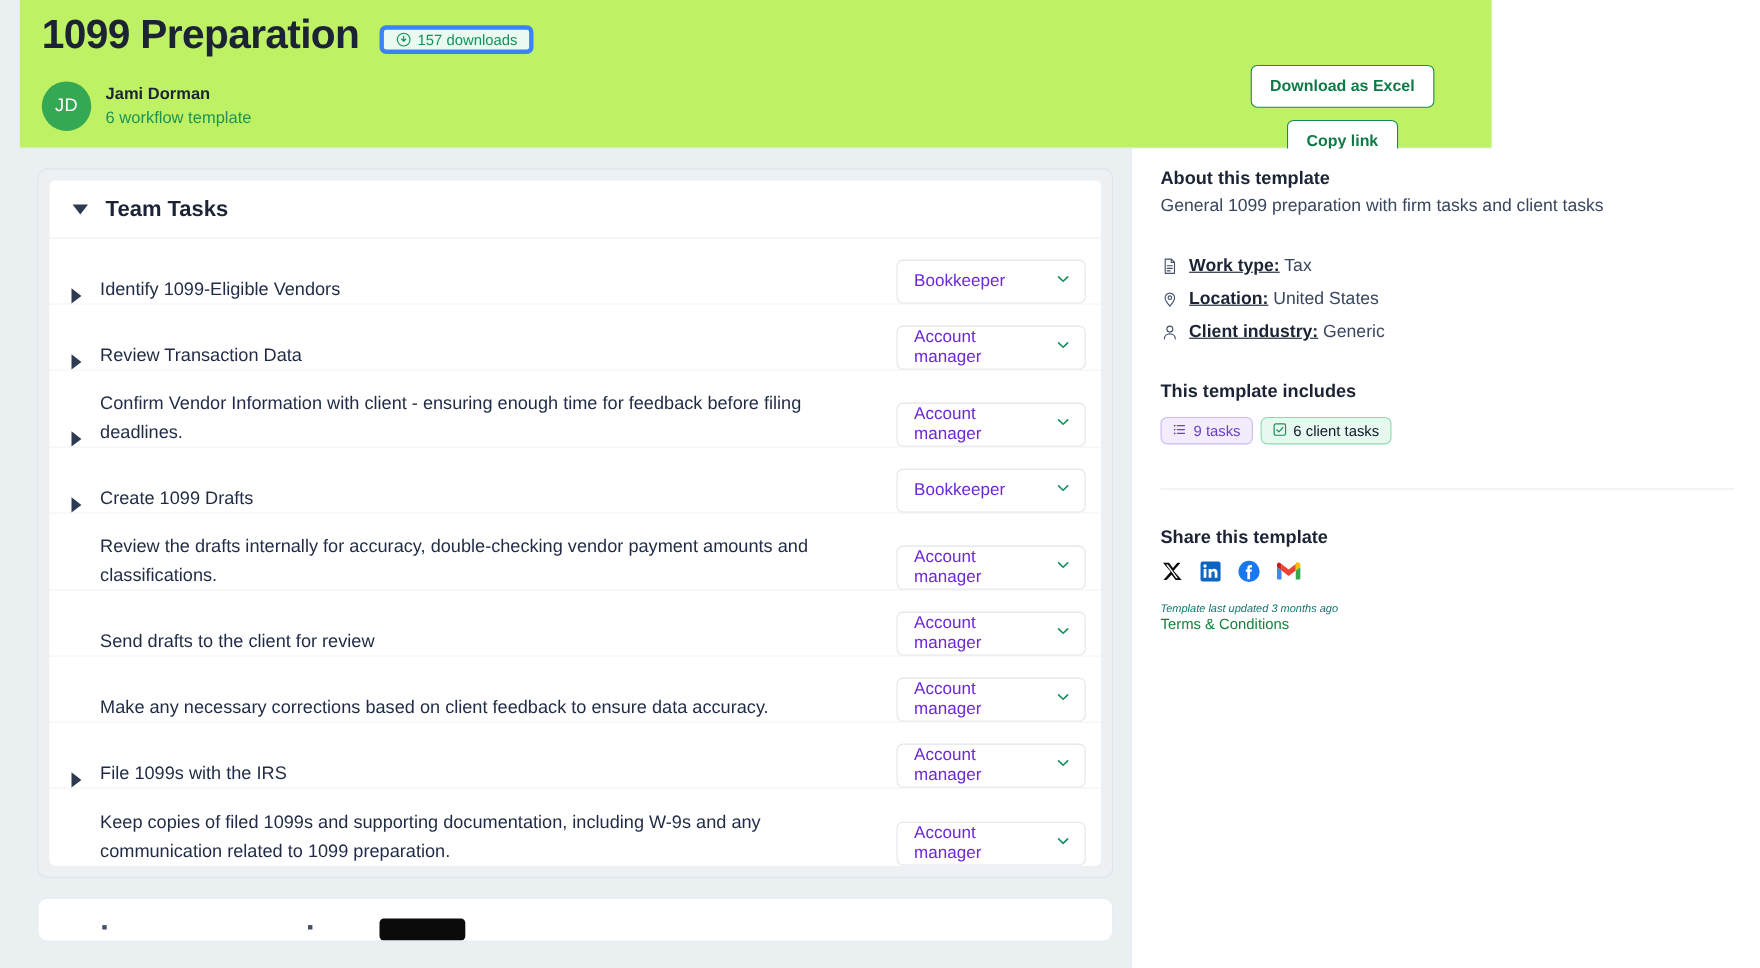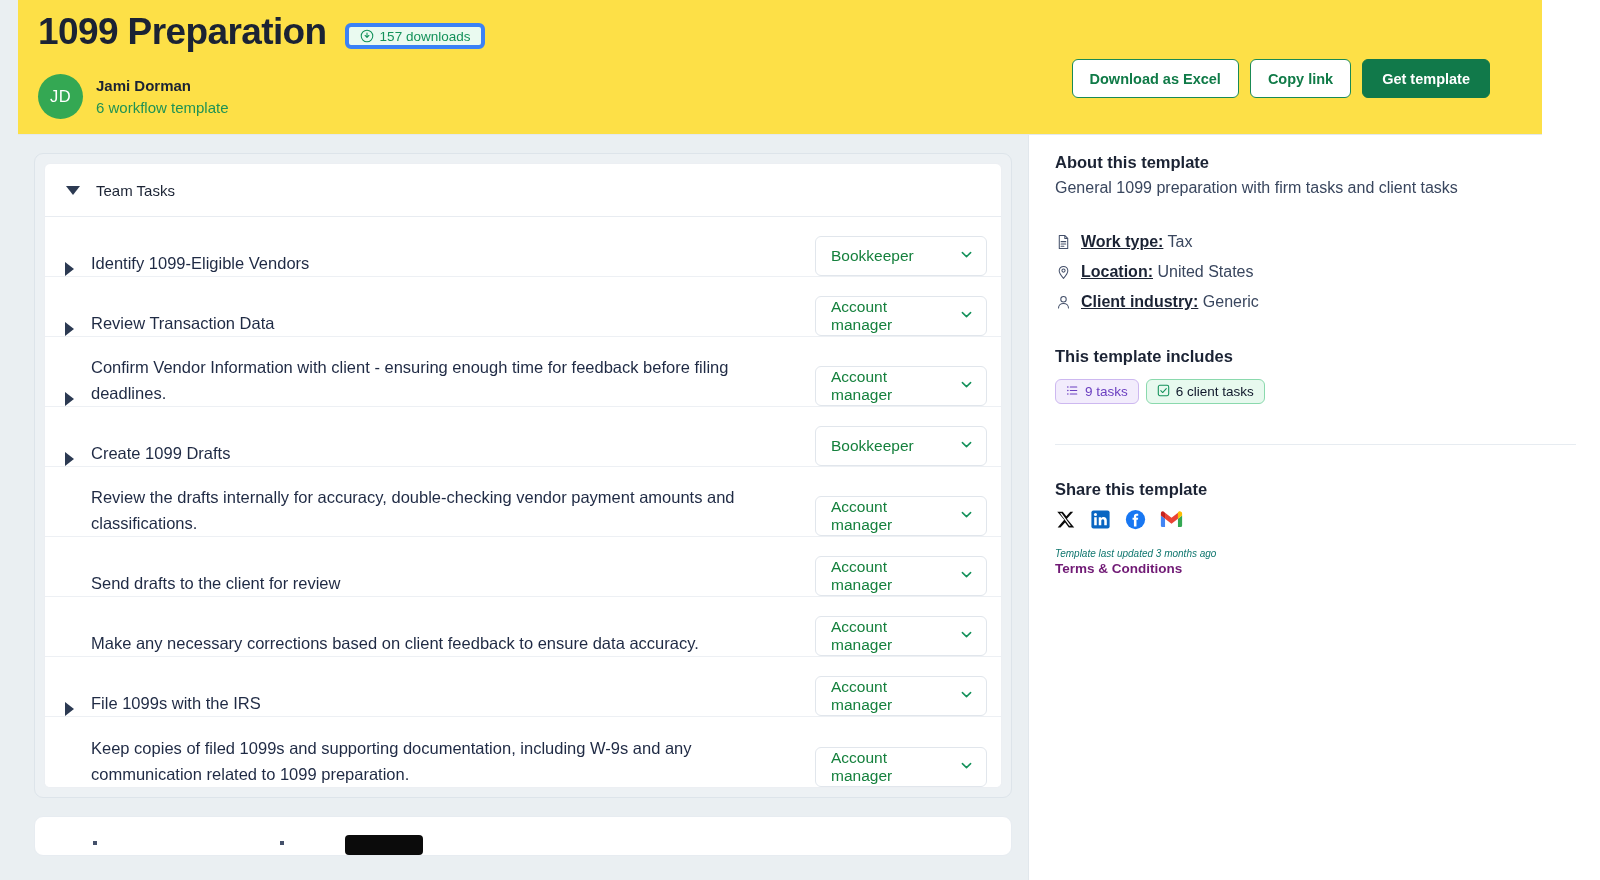--- a/index.html
+++ b/index.html
@@ -31,23 +31,23 @@
     top: 0;
     width: 1582px;
     height: 880px;
     background: #ffffff;
   }
 
   
   .header {
     position: absolute;
     left: 0; top: 0;
-    width: 1524px;
+    width: 1338px;
     height: 135px;
-    background: #fde047;
+    background: #bef264;
     border-bottom: 1px solid #e3e8ee;
   }
 
   .title-row {
     position: absolute;
     left: 20px;
     top: 12px;
     display: flex;
     align-items: center;
     gap: 18px;
@@ -111,20 +111,21 @@
     line-height: 1.45;
   }
 
   .header-actions {
     position: absolute;
     right: 52px;
     top: 59px;
     display: flex;
     align-items: center;
     gap: 11px;
+    flex-direction: column;
   }
 
   .btn {
     height: 39px;
     padding: 0 17px;
     border-radius: 6px;
     font-size: 14.5px;
     font-weight: bold;
     display: inline-flex;
     align-items: center;
@@ -207,22 +208,22 @@
   }
   .group-header .caret-down {
     width: 0; height: 0;
     border-left: 7.5px solid transparent;
     border-right: 7.5px solid transparent;
     border-top: 9px solid #2c3a52;
     flex: 0 0 auto;
     margin-left: 1px;
   }
   .group-title {
-    font-size: 15px;
-    font-weight: normal;
+    font-size: 20px;
+    font-weight: bold;
     color: #1b2334;
   }
 
   .task-row {
     display: flex;
     align-items: flex-end;
     border-bottom: 1px solid #edf0f4;
     padding: 0 14px 0 20px;
     min-height: 60px;
     background: #fff;
@@ -257,21 +258,21 @@
     width: 172px;
     height: 40px;
     border: 1px solid #e1e6ec;
     border-radius: 6px;
     background: #ffffff;
     display: flex;
     align-items: center;
     justify-content: space-between;
     padding: 0 12px 0 15px;
     font-size: 15.5px;
-    color: #15803d;
+    color: #6d28d9;
     cursor: pointer;
     gap: 31px;
   }
   .assignee .chev {
     flex: 0 0 auto;
     margin-left: 6px;
     display: block;
   }
 
   .partial-card {
@@ -399,25 +400,24 @@
 
   .updated {
     margin-top: 18px;
     font-size: 10px;
     font-style: italic;
     color: #0f766e;
   }
   .terms {
     margin-top: 0;
     font-size: 13.5px;
-    color: #701a75;
+    color: #15803d;
     text-decoration: none;
     cursor: pointer;
     display: inline-block;
-    font-weight: bold;
   }
 </style>
 </head>
 <body>
 
 <div class="page">
   <div class="sheet">
 
     <div class="header">
 

